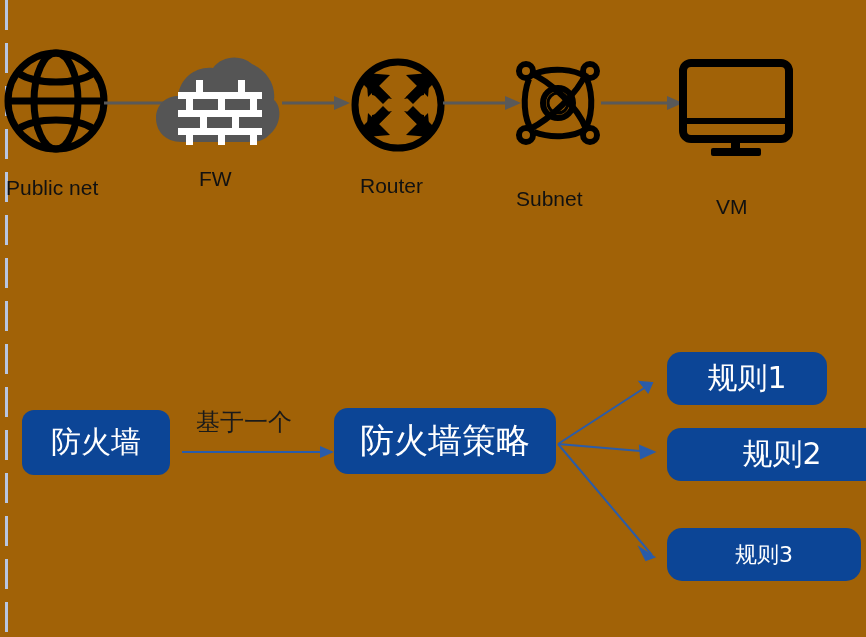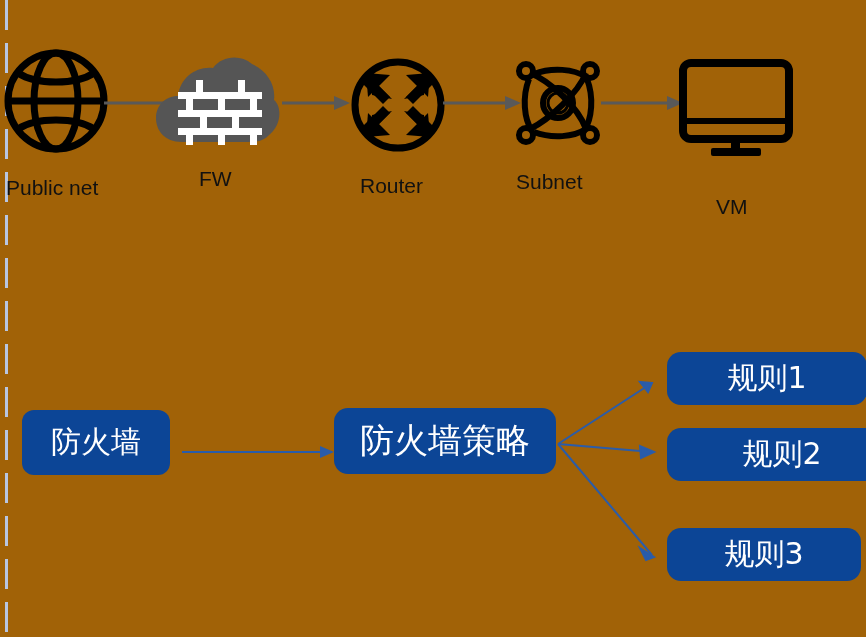--- a/index.html
+++ b/index.html
@@ -178,21 +178,21 @@
         <path d="M22 75 C40 82, 62 80, 74 72"></path>
       </g>
       <g fill="none" stroke="#000000" stroke-width="6">
         <circle cx="14" cy="14" r="7"></circle>
         <circle cx="78" cy="14" r="7"></circle>
         <circle cx="14" cy="78" r="7"></circle>
         <circle cx="78" cy="78" r="7"></circle>
       </g>
       <circle cx="46" cy="46" r="10" fill="none" stroke="#000000" stroke-width="3"></circle>
     </svg>
-    <div class="topo-label" style="left:516px; top:171px;">Subnet</div>
+    <div class="topo-label" style="left:516px; top:188px;">Subnet</div>
   </div>
 
   <svg class="flow-arrow" style="left:601px; top:94px;" width="82" height="18" viewBox="0 0 82 18">
     <line x1="0" y1="9" x2="66" y2="9" stroke="#595959" stroke-width="3"></line>
     <polygon points="66,2 82,9 66,16" fill="#595959"></polygon>
   </svg>
 
   <div class="topo-node">
     <svg class="topo-icon" style="left:679px; top:59px;" width="114" height="98" viewBox="0 0 114 98">
       <rect x="4" y="4" width="106" height="76" rx="8" ry="8" fill="none" stroke="#000000" stroke-width="8"></rect>
@@ -200,20 +200,21 @@
       <rect x="52" y="80" width="9" height="12" fill="#000000"></rect>
       <rect x="32" y="89" width="50" height="8" rx="2" fill="#000000"></rect>
     </svg>
     <div class="topo-label" style="left:716px; top:196px;">VM</div>
   </div>
 
   <div class="blue-box" style="left:22px; top:410px; width:148px; height:65px; font-size:30px;">
     <span>防火墙</span>
   </div>
 
+  <div class="edge-label" style="left:196px; top:410px;">基于一个</div>
 
   <svg class="flow-arrow" style="left:182px; top:444px;" width="152" height="16" viewBox="0 0 152 16">
     <line x1="0" y1="8" x2="138" y2="8" stroke="#2a5caa" stroke-width="2"></line>
     <polygon points="138,2 152,8 138,14" fill="#2a5caa"></polygon>
   </svg>
 
   <div class="blue-box wide-radius" style="left:334px; top:408px; width:222px; height:66px; font-size:34px;">
     <span>防火墙策略</span>
   </div>
 
@@ -221,25 +222,25 @@
     <g stroke="#2a5caa" stroke-width="2" fill="#2a5caa">
       <line x1="558" y1="444" x2="652" y2="383"></line>
       <polygon points="652,383 640,382 648,392"></polygon>
       <line x1="558" y1="444" x2="652" y2="452"></line>
       <polygon points="654,452 640,446 641,458"></polygon>
       <line x1="558" y1="444" x2="652" y2="555"></line>
       <polygon points="654,557 640,548 646,560"></polygon>
     </g>
   </svg>
 
-  <div class="blue-box wide-radius" style="left:667px; top:352px; width:200px; height:53px; font-size:30px;">
+  <div class="blue-box wide-radius" style="left:667px; top:352px; width:160px; height:53px; font-size:30px;">
     <span>规则1</span>
   </div>
 
   <div class="blue-box wide-radius" style="left:667px; top:428px; width:230px; height:53px; font-size:30px;">
     <span>规则2</span>
   </div>
 
-  <div class="blue-box wide-radius" style="left:667px; top:528px; width:194px; height:53px; font-size:30px;">
+  <div class="blue-box wide-radius" style="left:667px; top:528px; width:194px; height:53px; font-size:22px;border-radius:15px;">
     <span>规则3</span>
   </div>
 
 </div>
 
 </body></html>

